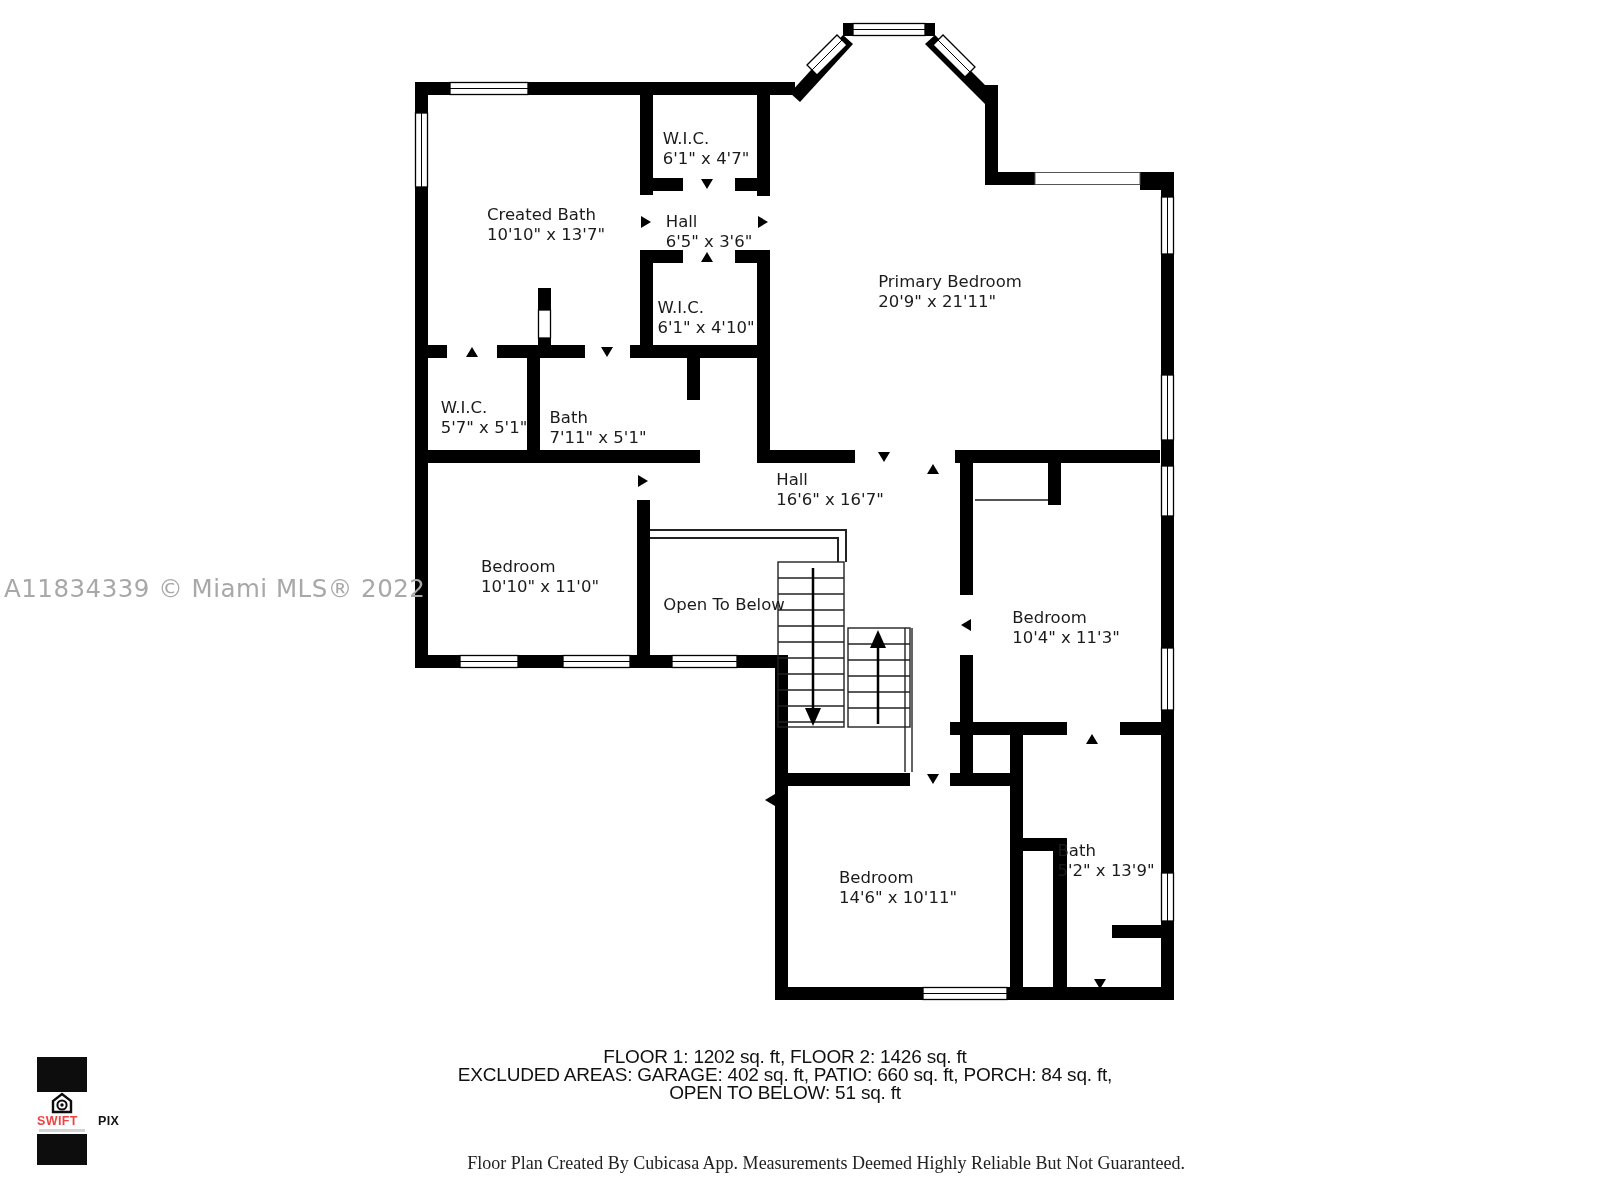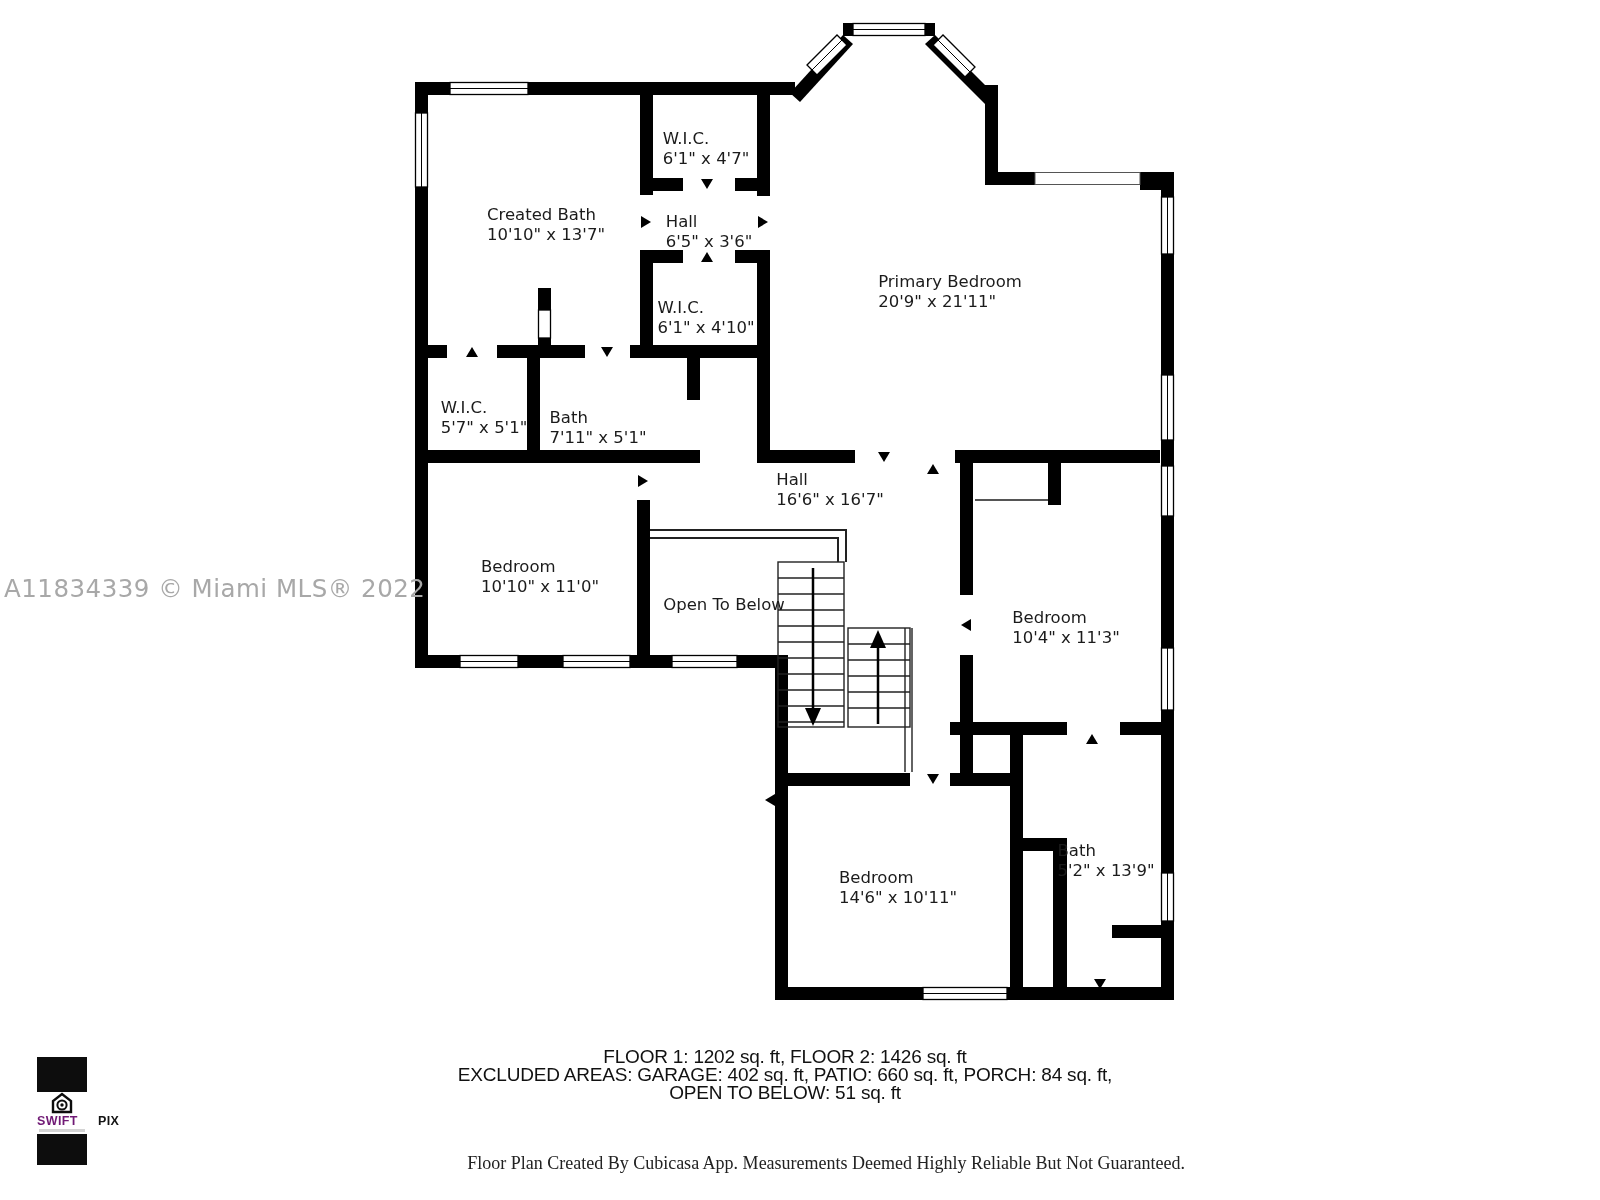--- a/index.html
+++ b/index.html
@@ -14,21 +14,21 @@
            font-family:"Liberation Sans",sans-serif;color:#111;z-index:3;}
   .summary .tot{font-weight:bold;font-size:18px;line-height:19px;}
   .summary .ln{font-size:19px;line-height:18px;letter-spacing:-.2px;}
   .footer{position:absolute;left:385px;top:1153px;width:800px;text-align:right;
           font-family:Liberation Serif, serif;font-size:18px;color:#222;z-index:3;}
   .logo{position:absolute;left:37px;top:1057px;width:50px;z-index:3;text-align:center;}
   .logo .blk{width:50px;height:35px;background:#0d0d0d;}
   .logo .blk2{width:50px;height:31px;background:#0d0d0d;margin-top:2px;}
   .logo .txt{font-family:"Liberation Sans",sans-serif;font-size:12.5px;font-weight:bold;
              letter-spacing:.4px;line-height:13px;margin:1px 0 0 0;}
-  .logo .txt .sw{color:#701a75;margin-top:29px;}
+  .logo .txt .sw{color:#ef4444;margin-top:29px;}
   .logo .txt .px{color:#141414;padding-left:20px;}
   .logo .bar{height:3px;background:#d4d4d4;margin:1px 2px 2px 2px;}
 </style>
 </head>
 <body>
 
 <div class="stage">
 
   <svg width="1600" height="1200" viewBox="0 0 1600 1200">
 

